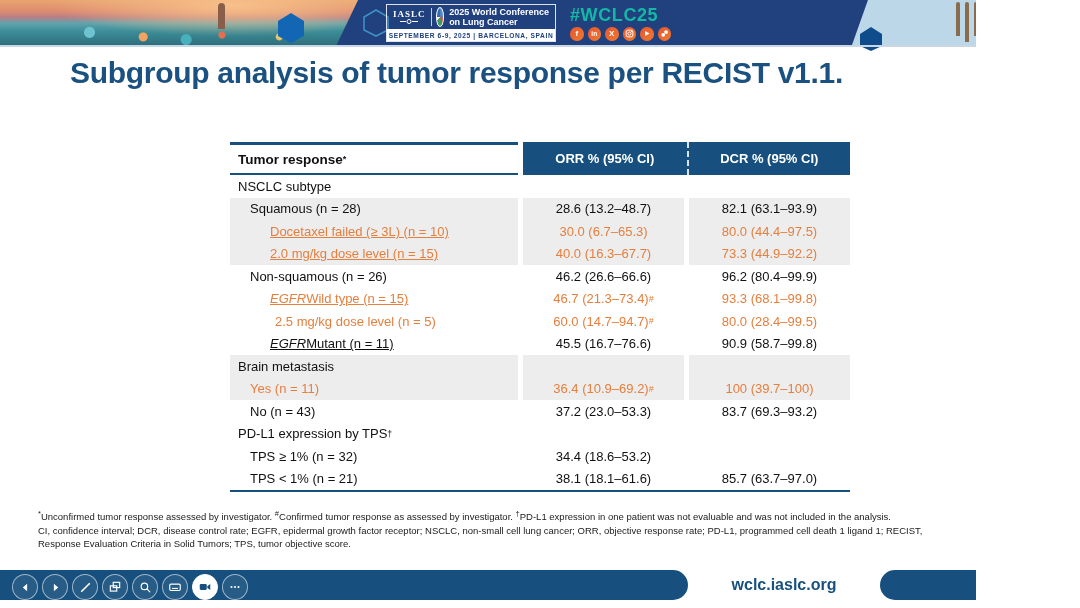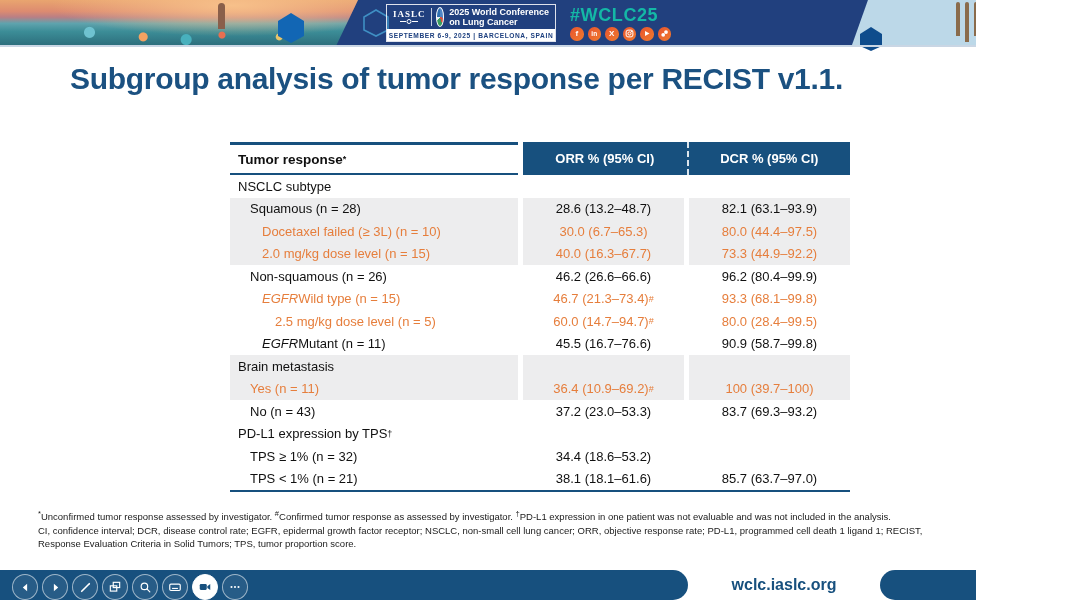--- a/index.html
+++ b/index.html
@@ -62,21 +62,21 @@
   .hashtag { position:absolute; left:570px; top:5px; color:#14b8a6; font-size:18px;
     font-weight:800; letter-spacing:.6px; }
   .social-row { position:absolute; left:570px; top:27px; display:flex; gap:4px; }
   .soc { width:13.5px; height:13.5px; border-radius:50%;
     background:linear-gradient(135deg,var(--social,#e8542f),#ef7b2e);
     display:flex; align-items:center; justify-content:center; overflow:hidden; }
   .sg { color:#fff; font-size:8px; font-weight:bold; line-height:1; }
   .sg-in { font-size:6.5px; }
 
   
-  h1.title { position:absolute; left:70px; top:62px; margin:0;
+  h1.title { position:absolute; left:70px; top:56px; margin:0;
     font-size:30px; font-weight:bold; color:var(--title,#1b5181); letter-spacing:-.3px; }
 
   
   .rtable { position:absolute; left:230px; top:142px; width:620px; }
   .thead { display:grid; grid-template-columns:288px 327px; column-gap:5px; height:33px; }
   .th-label { background:#fff; border-top:3px solid var(--table-blue,#17507e);
     border-bottom:2px solid var(--table-blue,#17507e); display:flex; align-items:center;
     padding-left:8px; box-sizing:border-box; font-weight:bold; font-size:13.5px; color:#101010; }
   .th-nums { background:var(--table-blue,#17507e); display:grid; grid-template-columns:1fr 1fr; }
   .th-num { color:#fff; font-weight:bold; font-size:13px; display:flex;
@@ -84,21 +84,21 @@
   .th-dash { border-left:2px dashed rgba(255,255,255,.85); box-sizing:border-box; }
 
   .tbody { border-bottom:2px solid var(--table-blue,#17507e); }
   .trow { display:grid; grid-template-columns:288px 161px 161px; column-gap:5px;
     height:22.5px; background:#fff; }
   .cell { display:flex; align-items:center; font-size:13px; color:#111; background:#fff; }
   .cell.num { justify-content:center; }
   .shaded .cell { background:var(--shaded-row,#ededee); }
   .orange { color:var(--orange,#e67e3c); }
   .ind0 { padding-left:8px; } .ind1 { padding-left:20px; }
-  .ind2 { padding-left:32px; } .ind3 { padding-left:45px; }
+  .ind2 { padding-left:40px;text-decoration:underline; } .ind3 { padding-left:45px; }
   .cell i { font-style:italic; }
   sup { font-size:9px; line-height:0; }
 
   
   .footnotes { position:absolute; left:38px; top:510px; width:1015px;
     font-size:9.5px; line-height:13.5px; color:#1a1a1a; }
   .footnotes sup { font-size:7.5px; }
 
   
   .footer-left  { position:absolute; left:0;    top:570px; width:688px;  height:30px;
@@ -280,21 +280,21 @@
           <div class="cell label ind1">TPS &lt; 1% (n = 21)</div>
           <div class="cell num">38.1 (18.1–61.6)</div>
           <div class="cell num">85.7 (63.7–97.0)</div>
         </div>
       </div>
   </div>
 
   <div class="footnotes">
     <div id="fn1"><sup>*</sup>Unconfirmed tumor response assessed by investigator. <sup>#</sup>Confirmed tumor response as assessed by investigator. <sup>†</sup>PD-L1 expression in one patient was not evaluable and was not included in the analysis.</div>
     <div>CI, confidence interval; DCR, disease control rate; EGFR, epidermal growth factor receptor; NSCLC, non-small cell lung cancer; ORR, objective response rate; PD-L1, programmed cell death 1 ligand 1; RECIST,</div>
-    <div>Response Evaluation Criteria in Solid Tumors; TPS, tumor proportion score.</div>
+    <div>Response Evaluation Criteria in Solid Tumors; TPS, tumor objective score.</div>
   </div>
 
   <div class="footer-left"></div>
   <div class="footer-url">wclc.iaslc.org</div>
   <div class="footer-right"></div>
 
   <div class="toolbar" id="toolbar">
       <div class="tool">
         <svg width="13" height="13" viewBox="0 0 24 24">
           <polygon points="15,5 7,12 15,19" fill="#ffffff"></polygon>

